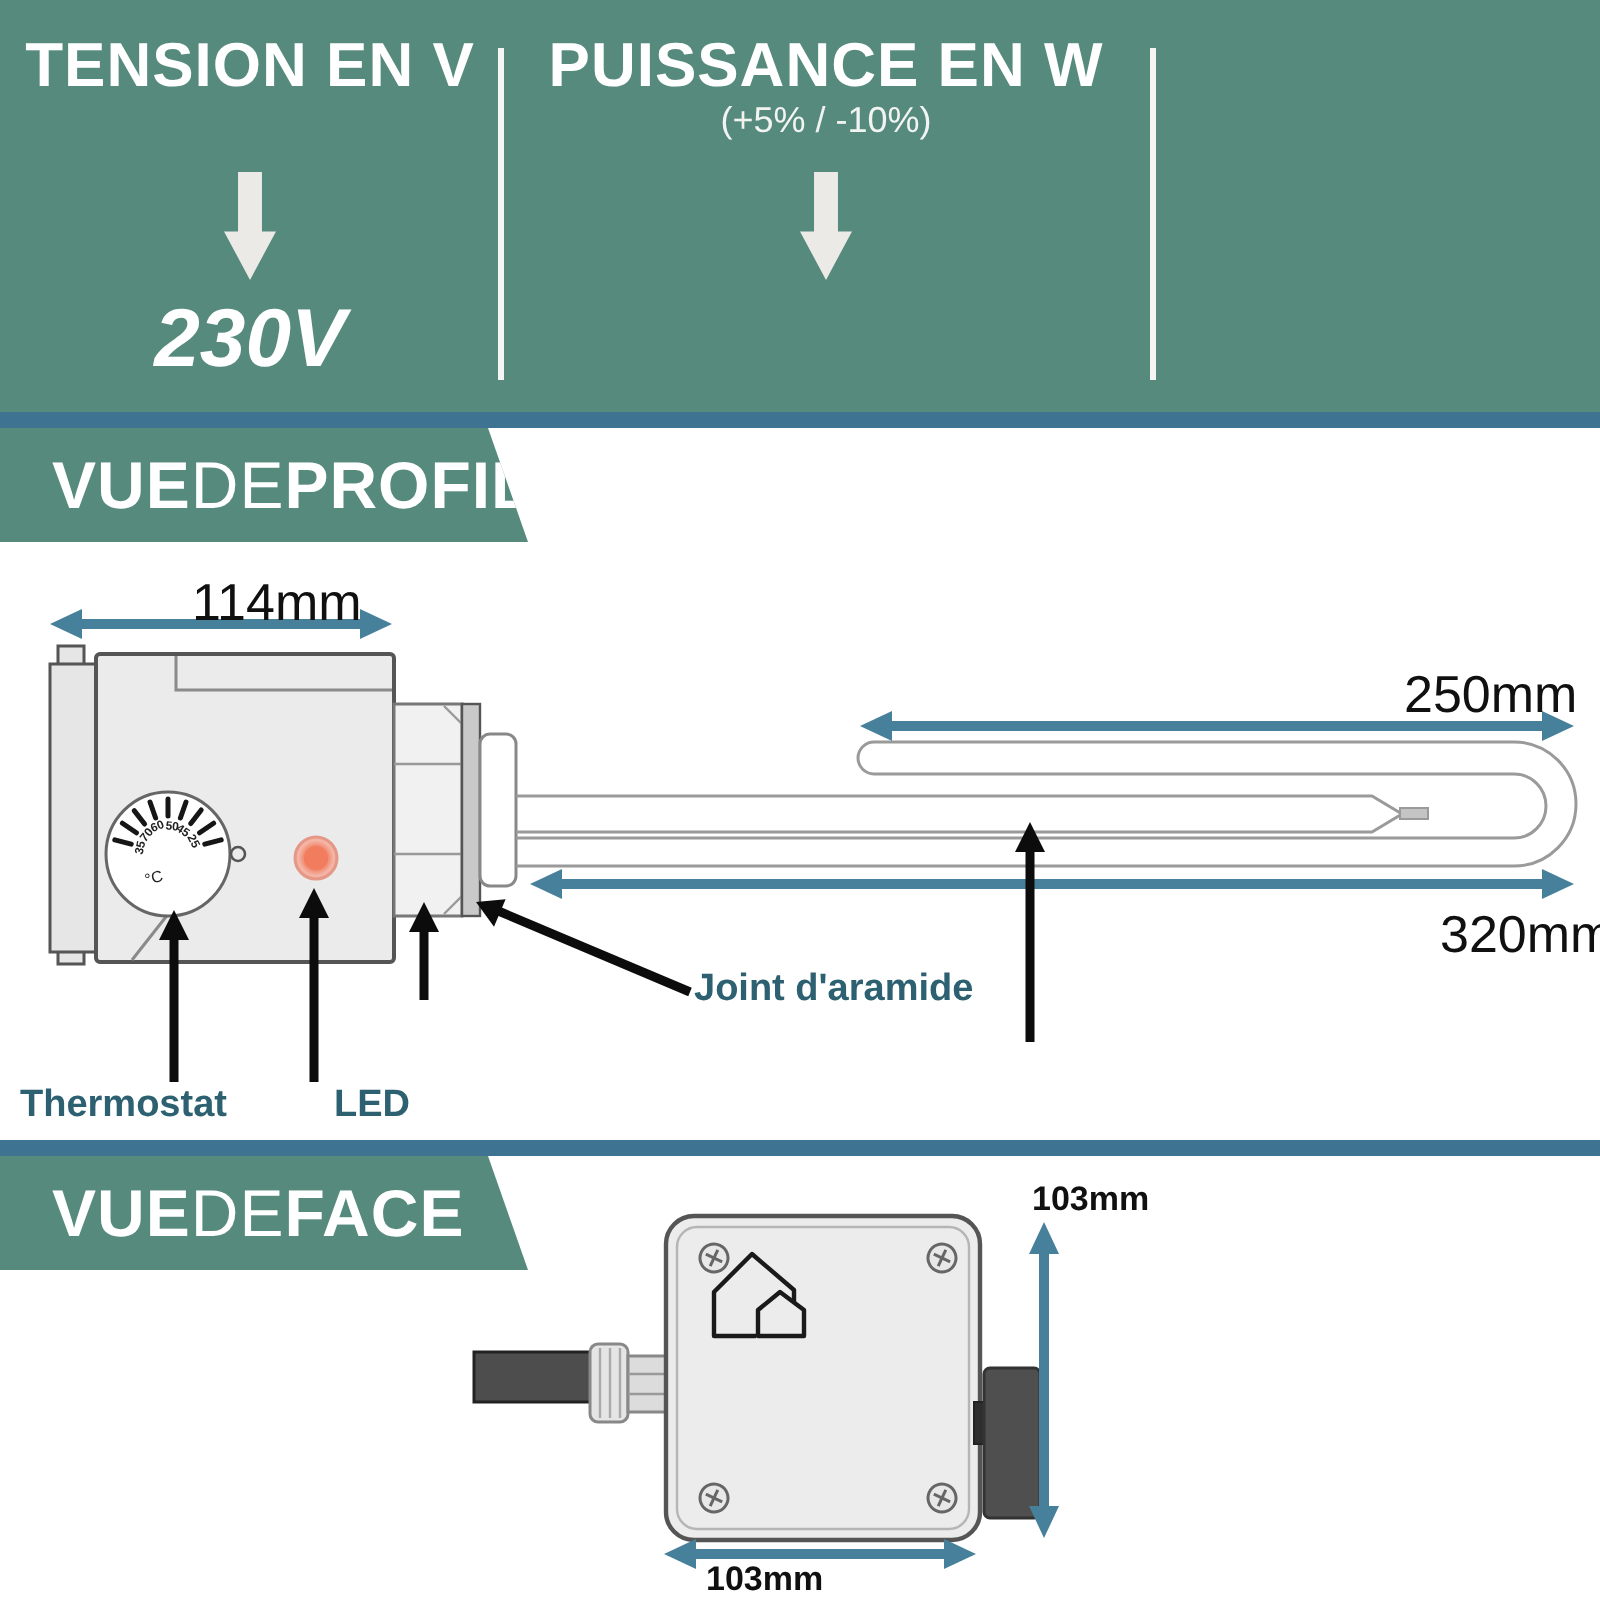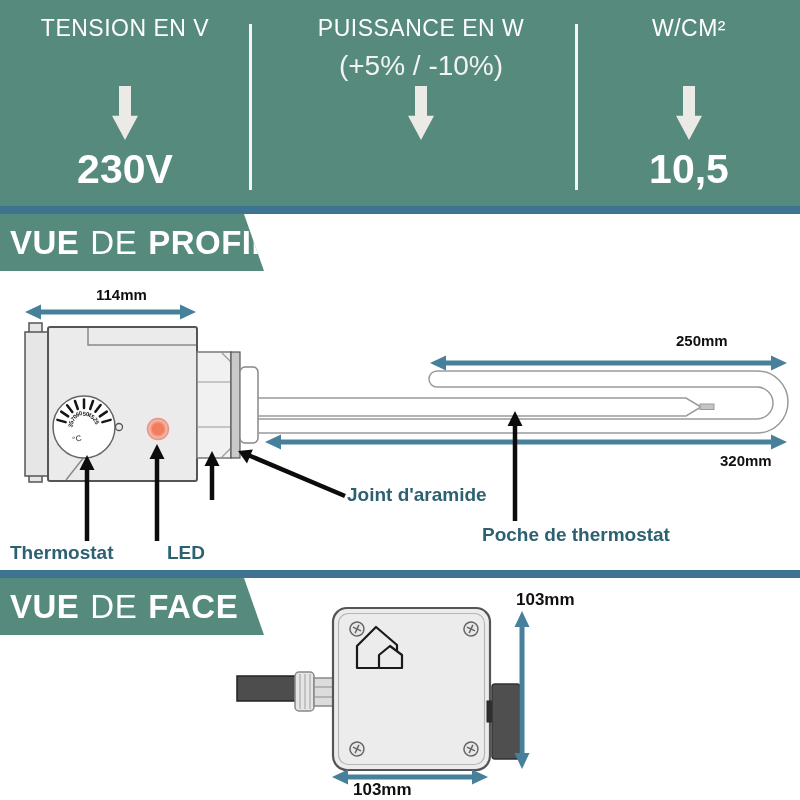--- a/index.html
+++ b/index.html
@@ -1,63 +1,58 @@
 <!DOCTYPE html>
 <html><head>
 <meta charset="utf-8">
 <style>
   html,body{margin:0;padding:0;background:#fff;}
   #stage{position:relative;width:800px;height:800px;background:#fff;overflow:hidden;
          font-family:"Liberation Sans",sans-serif;}
   
   .spec-strip{position:absolute;left:0;top:0;width:800px;height:206px;background:#558a7c;}
   .spec-col{position:absolute;top:0;height:206px;text-align:center;color:#fff;}
-  .spec-label{position:absolute;top:15px;left:0;right:0;font-size:23px;font-weight:normal;letter-spacing:.5px;}
-  .spec-sub{position:absolute;top:50px;left:0;right:0;font-size:28px;font-weight:400;color:#f2f4f2;}
-  .spec-value{position:absolute;top:146px;left:0;right:0;font-size:41px;font-weight:bold;}
+  .spec-label{position:absolute;top:15px;left:0;right:0;font-size:31px;font-weight:bold;letter-spacing:.5px;}
+  .spec-sub{position:absolute;top:50px;left:0;right:0;font-size:18px;font-weight:400;color:#f2f4f2;}
+  .spec-value{position:absolute;top:146px;left:0;right:0;font-size:41px;font-weight:bold;font-style:italic;}
   .spec-divider{position:absolute;top:24px;width:3px;height:166px;background:#f5f5f3;}
   .dn-arrow{position:absolute;top:86px;left:50%;margin-left:-13px;width:26px;height:54px;background:#eceae6;
             clip-path:polygon(27% 0,73% 0,73% 55%,100% 55%,50% 100%,0 55%,27% 55%);}
   
   .rule-blue{position:absolute;left:0;width:800px;height:8px;background:#3e7391;}
   .banner{position:absolute;left:0;width:300px;height:57px;background:#558a7c;color:#fff;
-          display:flex;align-items:center;gap:11px;padding-left:10px;box-sizing:border-box;
+          display:flex;align-items:center;gap:0;padding-left:26px;box-sizing:border-box;
           clip-path:polygon(0 0,244px 0,264px 100%,0 100%);font-size:33px;letter-spacing:.5px;}
   .banner .b{font-weight:bold;} .banner .n{font-weight:400;}
   
-  .dim{position:absolute;color:#101010;font-weight:bold;font-size:15px;}
+  .dim{position:absolute;color:#101010;font-weight:normal;font-size:26px;}
   .dim-small{position:absolute;color:#101010;font-weight:bold;font-size:17px;}
   .lbl{position:absolute;color:#2d6172;font-weight:bold;font-size:19px;line-height:18px;}
   svg{position:absolute;left:0;top:0;}
   .dial-num{position:absolute;font-size:6px;font-weight:bold;color:#222;transform-origin:center;}
   .dial-unit{position:absolute;font-size:8px;color:#222;transform:translate(-50%,-50%) rotate(-15deg);}
 </style>
 </head>
 <body>
 
 <div id="stage">
 
   <div class="spec-strip">
     <div class="spec-col" style="left:0;width:250px;">
       <div class="spec-label">TENSION EN V</div>
       <div class="dn-arrow"></div>
       <div class="spec-value">230V</div>
     </div>
     <div class="spec-divider" style="left:249px;"></div>
-    <div class="spec-col" style="left:252px;width:322px;padding-left:16px;">
+    <div class="spec-col" style="left:252px;width:322px;">
       <div class="spec-label">PUISSANCE EN W</div>
       <div class="spec-sub">(+5% / -10%)</div>
       <div class="dn-arrow"></div>
     </div>
     <div class="spec-divider" style="left:575px;"></div>
-    <div class="spec-col" style="left:578px;width:222px;">
-      <div class="spec-label">W/CM²</div>
-      <div class="dn-arrow"></div>
-      <div class="spec-value">10,5</div>
-    </div>
   </div>
 
   <div class="rule-blue" style="top:206px;"></div>
   <div class="banner" style="top:214px;">
     <span class="b">VUE</span>
     <span class="n">DE</span>
     <span class="b">PROFIL</span>
   </div>
   <div class="rule-blue" style="top:570px;"></div>
   <div class="banner" style="top:578px;">
@@ -209,27 +204,26 @@
       </g>
       <g stroke="#47809b" fill="#47809b">
         <line x1="345" y1="777" x2="475" y2="777" stroke-width="5"></line>
         <polygon points="332,777 348,769.5 348,784.5" stroke="none"></polygon>
         <polygon points="488,777 472,769.5 472,784.5" stroke="none"></polygon>
       </g>
     </g>
   </svg>
 
   <div class="dim" style="left:96px;top:286px;">114mm</div>
-  <div class="dim" style="left:676px;top:332px;">250mm</div>
+  <div class="dim" style="left:702px;top:332px;">250mm</div>
   <div class="dim" style="left:720px;top:452px;">320mm</div>
 
   <div class="lbl" style="left:10px;top:544px;">Thermostat</div>
   <div class="lbl" style="left:139px;top:544px;margin-left:28px;">LED</div>
   <div class="lbl" style="left:347px;top:486px;">Joint d'aramide</div>
-  <div class="lbl" style="left:482px;top:526px;">Poche de thermostat</div>
 
   <span class="dial-num" style="left:71px;top:424px;transform:translate(-50%,-50%) rotate(-78deg);">35</span>
   <span class="dial-num" style="left:74px;top:418px;transform:translate(-50%,-50%) rotate(-50deg);">70</span>
   <span class="dial-num" style="left:79px;top:414px;transform:translate(-50%,-50%) rotate(-22deg);">60</span>
   <span class="dial-num" style="left:86px;top:414px;transform:translate(-50%,-50%) rotate(6deg);">50</span>
   <span class="dial-num" style="left:91px;top:416px;transform:translate(-50%,-50%) rotate(34deg);">45</span>
   <span class="dial-num" style="left:96px;top:421px;transform:translate(-50%,-50%) rotate(62deg);">25</span>
   <span class="dial-unit" style="left:77px;top:439px;">°C</span>
 
   <div class="dim-small" style="left:516px;top:590px;">103mm</div>

